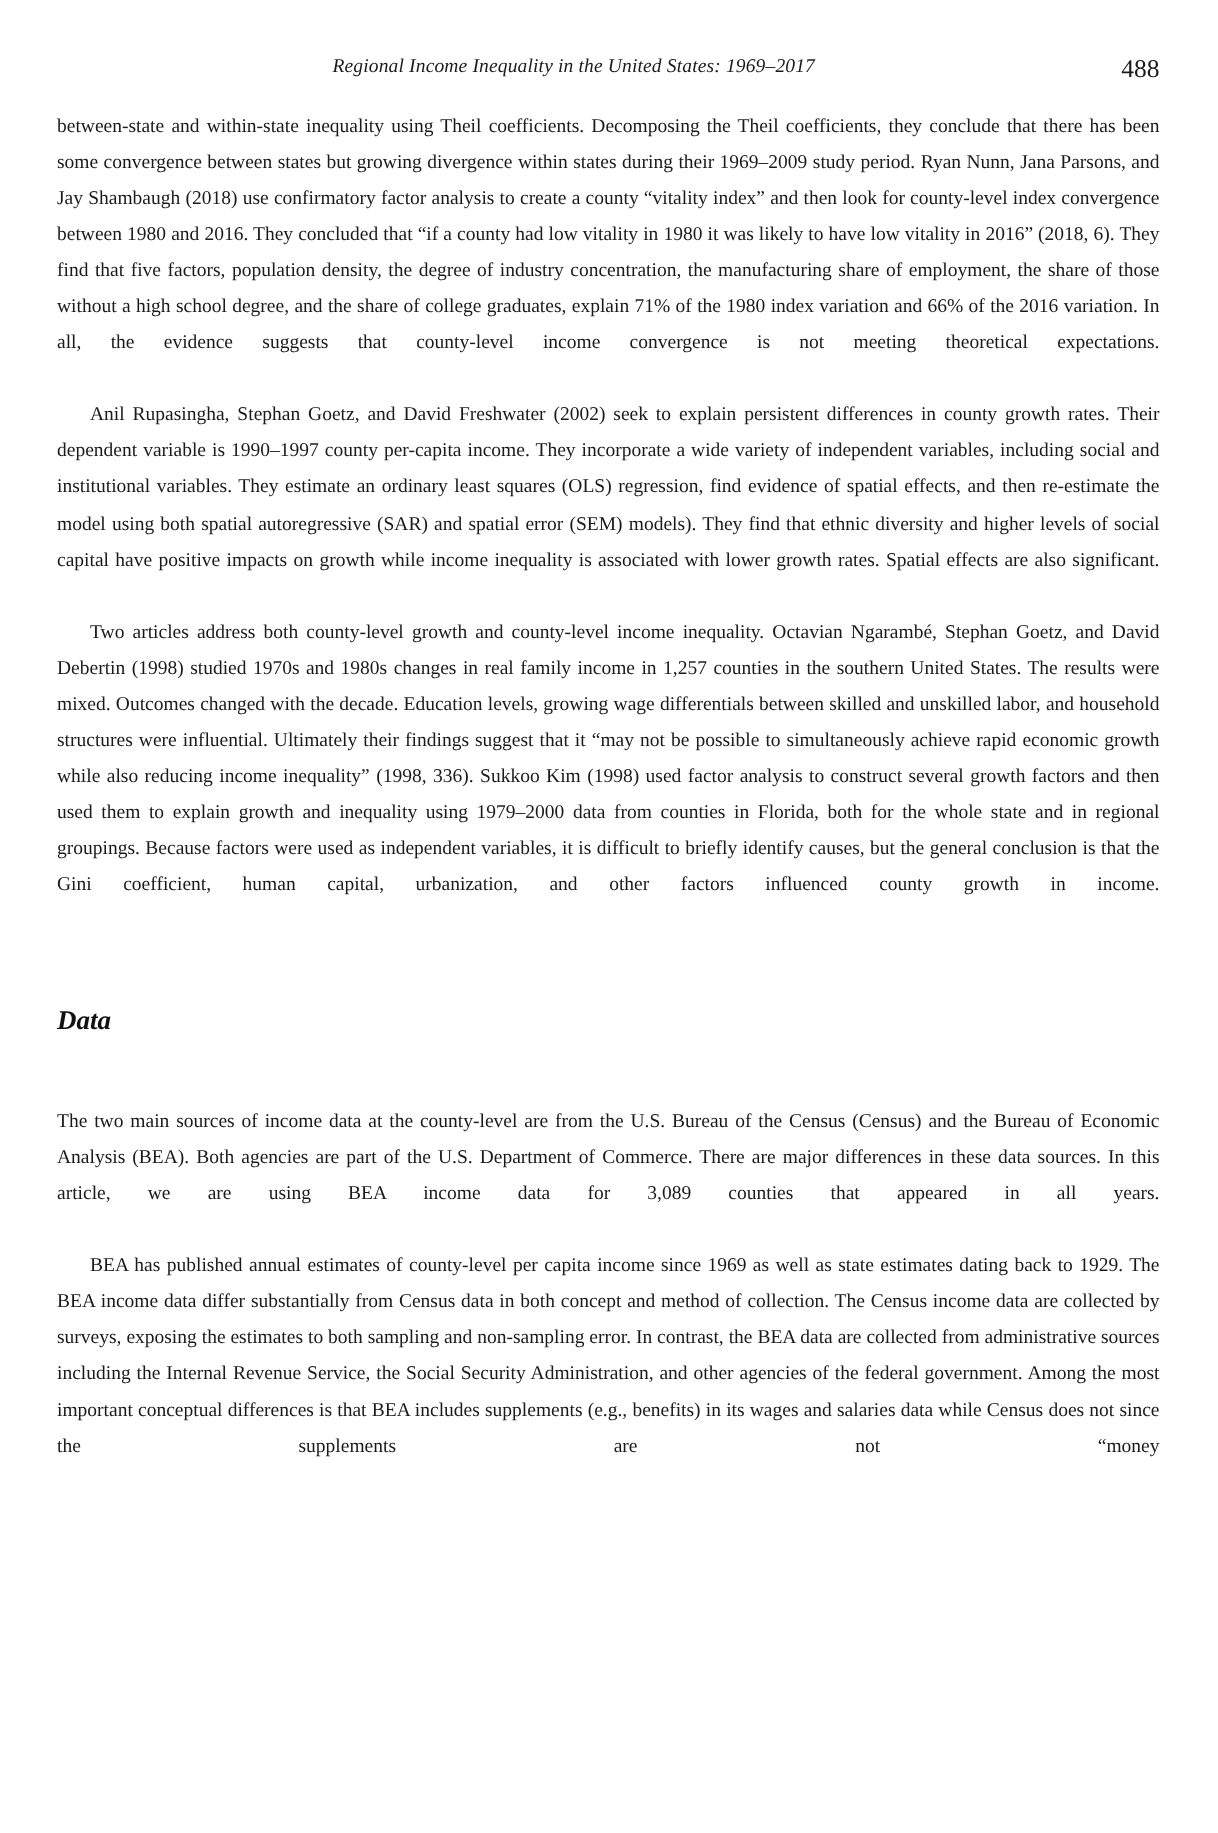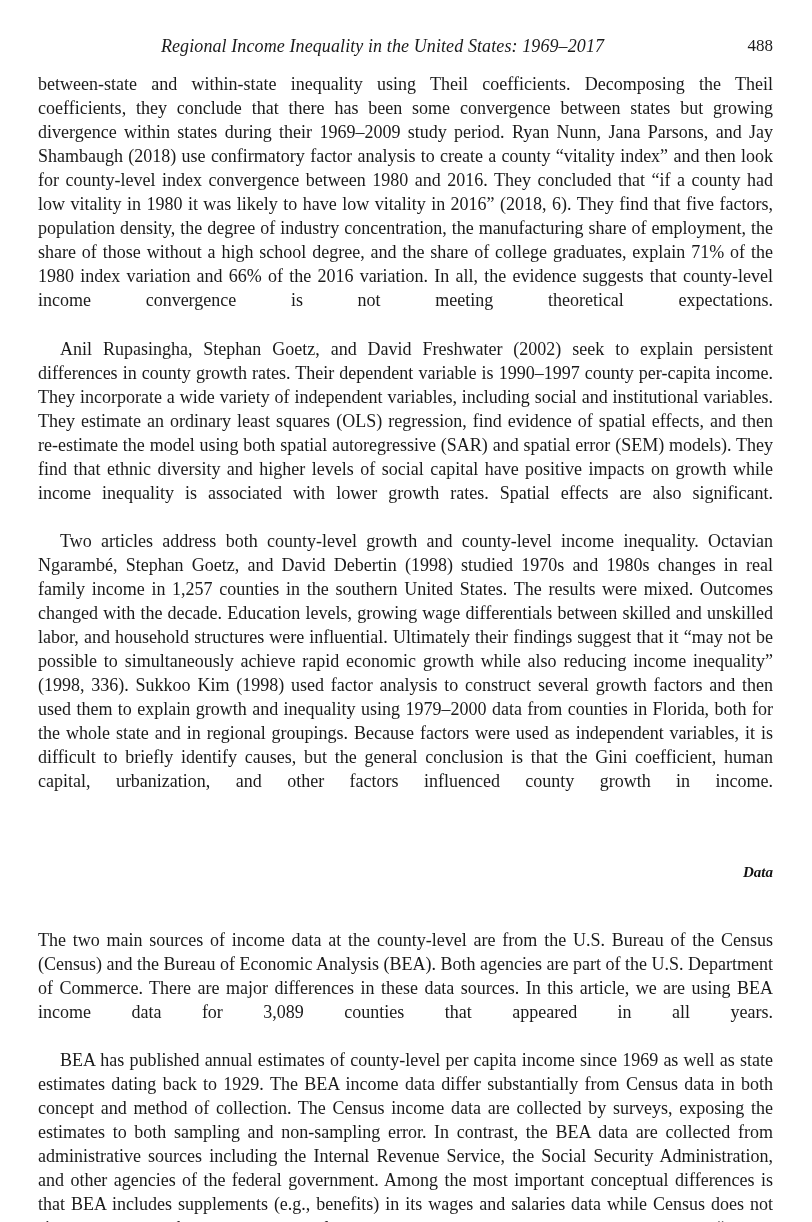--- a/index.html
+++ b/index.html
@@ -32,21 +32,21 @@
     width: 735px;
     height: 26px;
   }
   .running-head .rh-title {
     position: absolute;
     left: 0;
     right: 0;
     top: 0;
     text-align: center;
     font-style: italic;
-    font-size: 18px;
+    font-size: 13px;
     letter-spacing: 0.1px;
     color: #1a1a1a;
     padding-right: 46px;
     box-sizing: border-box;
   }
   .running-head .rh-folio {
     position: absolute;
     right: 0;
     top: 0;
     font-size: 17px;
@@ -56,21 +56,21 @@
   
   .column {
     position: absolute;
     top: 72px;
     left: 38px;
     width: 735px;
   }
 
   p.para {
     margin: 0;
-    font-size: 18px;
+    font-size: 13px;
     line-height: 24.05px;
     text-align: justify;
     text-justify: inter-word;
     hyphens: none;
     color: #1a1a1a;
   }
   p.para.indent {
     text-indent: 22px;
   }
   p.para.noindent {
@@ -79,25 +79,25 @@
   
   p.para::after {
     content: "";
     display: inline-block;
     width: 100%;
   }
 
   
   h2.section-heading {
     margin: 0;
-    font-size: 15px;
+    font-size: 18px;
     line-height: 24.05px;
     font-weight: bold;
     font-style: italic;
-    text-align: right;
+    text-align: left;
     color: #111111;
   }
 
   .gap-before-heading { height: 43px; }
   .gap-after-heading  { height: 43px; }
 </style>
 </head>
 <body>
 
 <div class="page">

